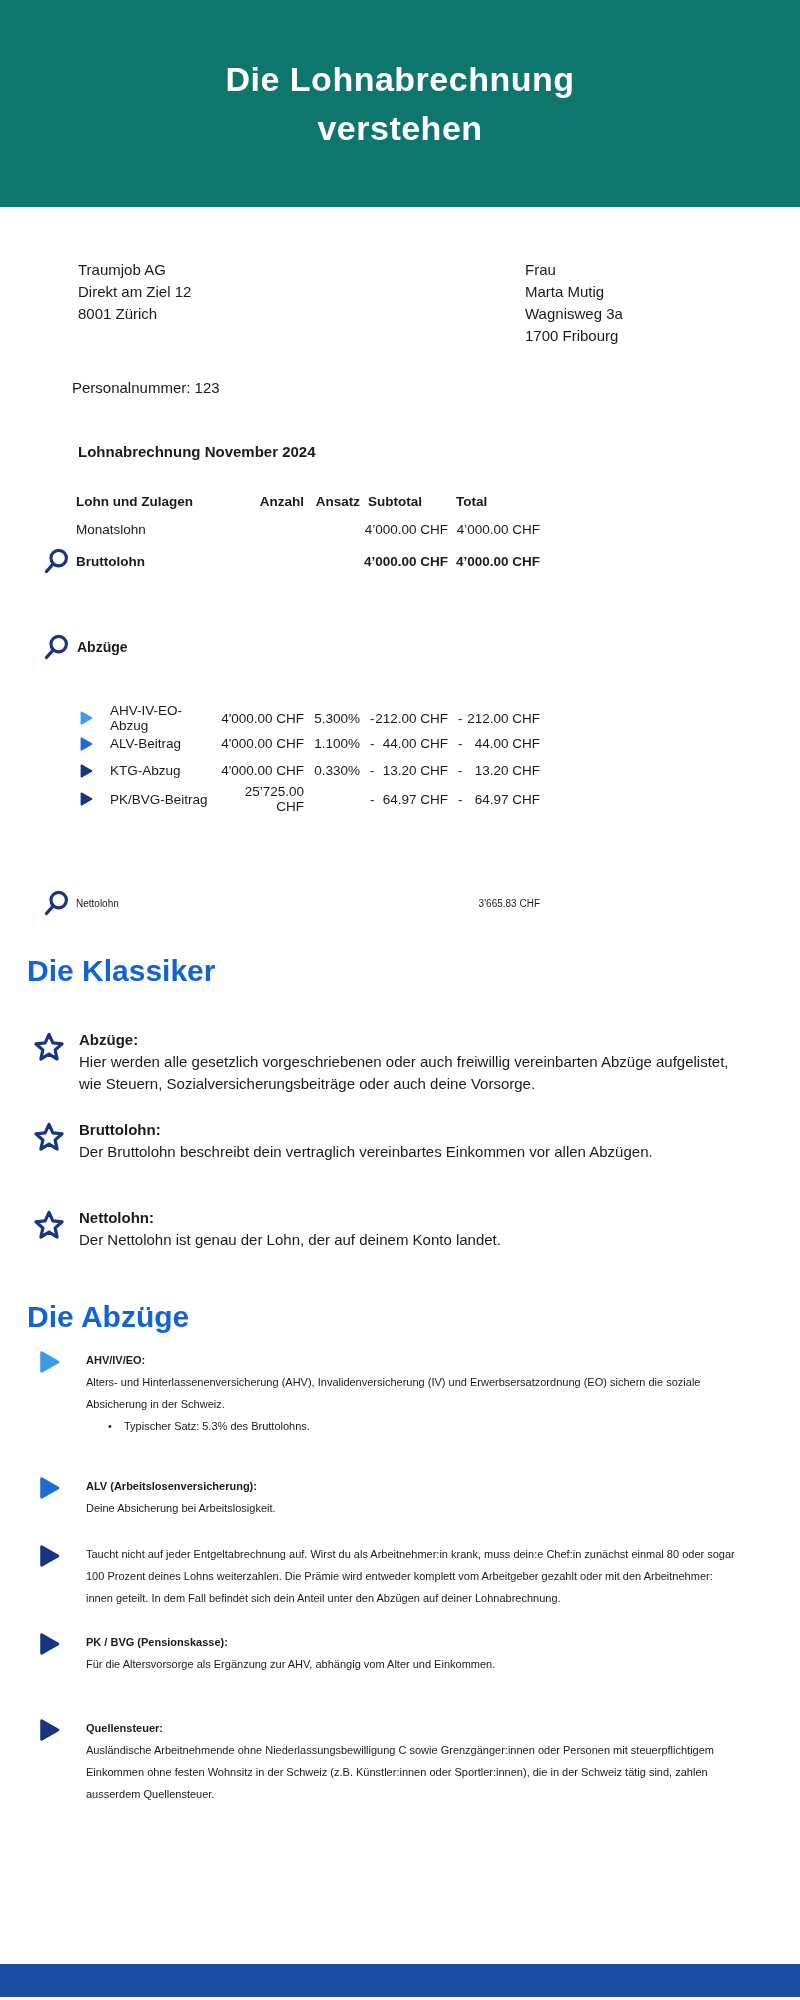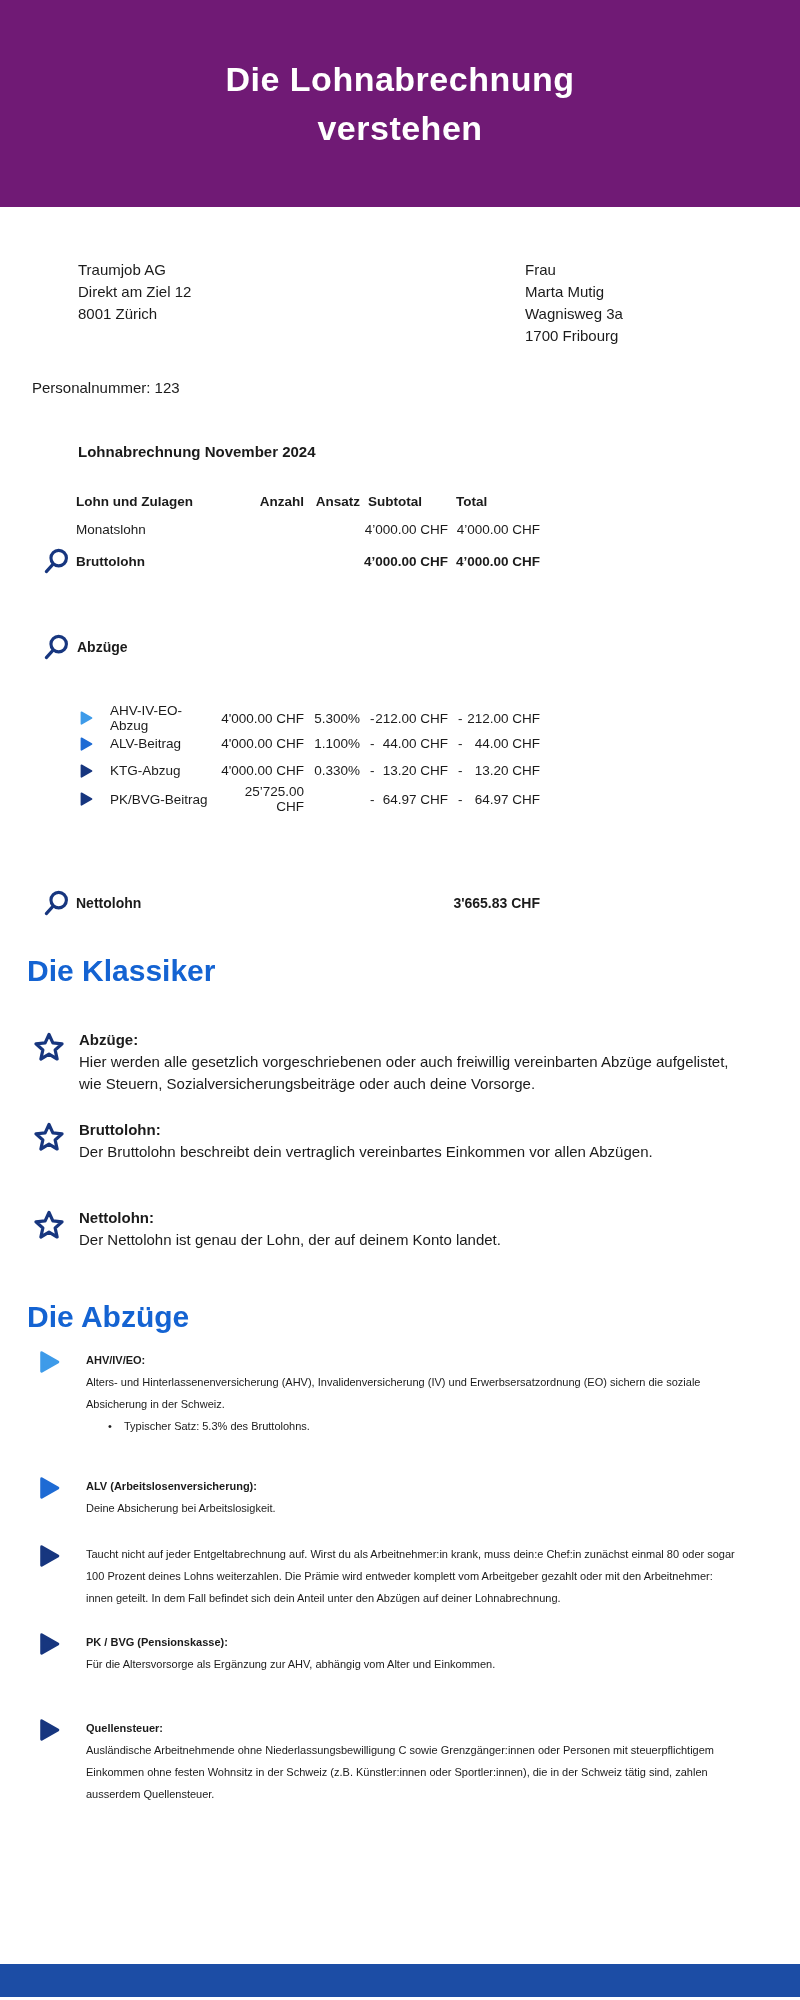--- a/index.html
+++ b/index.html
@@ -5,38 +5,38 @@
   html,body{margin:0;padding:0;background:#ffffff;}
   body{width:800px;height:2000px;position:relative;font-family:"Liberation Sans",sans-serif;color:#1b1b1b;overflow:hidden;}
 
   
   .banner{height:207px;display:flex;align-items:center;justify-content:center;}
   .banner h1{margin:0;color:#ffffff;font-size:34px;line-height:49px;font-weight:bold;text-align:center;letter-spacing:.5px;}
 
   
   .addresses{display:flex;margin-top:52px;font-size:15px;line-height:22px;}
   .addr-left{margin-left:78px;width:447px;}
-  .personalnr{margin:30px 0 0 32px;font-size:15px;line-height:22px;}
+  .personalnr{margin:30px 0 0 72px;font-size:15px;line-height:22px;}
   .statement-title{margin:44px 0 0 78px;font-size:15px;font-weight:bold;}
 
   .paytable{margin-left:42px;font-size:13.5px;}
   .paytable.top{margin-top:26px;}
   .prow{display:grid;grid-template-columns:34px 140px 88px 56px 88px 92px;align-items:center;height:27px;}
   .prow.thead{height:30px;font-weight:bold;}
   .prow.tall{height:36px;}
   .bold{font-weight:bold;}
   .cell.num{text-align:right;}
   .cell.hleft{text-align:left;padding-left:8px;}
   .cell.iconcell{display:flex;align-items:center;}
   .cell.labelflex{display:flex;align-items:center;gap:16px;padding-left:2px;}
   .money{display:flex;justify-content:space-between;padding-left:10px;}
   .abzhead{margin:50px 0 0 42px;height:36px;display:flex;align-items:center;font-size:14px;font-weight:bold;}
   .abzhead .lbl{margin-left:6px;}
   .paytable.ded{margin-top:38px;}
-  .prow.netto{margin-top:74px;height:36px;font-weight:bold;font-size:14px;}
+  .prow.netto{margin-top:74px;height:36px;font-weight:normal;font-size:10px;}
 
   .icon-mag{width:29px;height:29px;flex:0 0 auto;}
   .icon-tri-sm{width:16px;height:16px;flex:0 0 auto;}
 
   
   h2{font-size:30px;line-height:32px;font-weight:bold;margin:0 0 0 27px;}
   .h2-klassiker{margin-top:34px;}
   .h2-abzuege{margin-top:50px;}
 
   .kitem{display:flex;align-items:flex-start;margin-left:33px;}
@@ -69,21 +69,21 @@
   <defs>
     <g id="mag-shape" fill="none" stroke-width="2.6">
       <circle cx="13.8" cy="9.2" r="6.4"></circle>
       <path d="M9 14.4 3.6 20.4" stroke-linecap="round"></path>
     </g>
     <path id="star-shape" d="M12 2.6 L14.9 8.9 L21.8 9.6 L16.6 14.2 L18.1 21 L12 17.4 L5.9 21 L7.4 14.2 L2.2 9.6 L9.1 8.9 Z" fill="#ffffff" stroke-width="2.4" stroke-linejoin="round"></path>
     <path id="play-shape" d="M5.2 3.4 L20.2 12 L5.2 20.6 Z" stroke-width="2.6" stroke-linejoin="round"></path>
   </defs>
 </svg>
 
-<header class="banner" style="background-color: #701a75;">
+<header class="banner" style="background-color: #0f766e;">
   <h1>
     <span>Die Lohnabrechnung</span><br>
     <span>verstehen</span>
   </h1>
 </header>
 
 <section>
   <div class="addresses">
     <div class="addr-left">
       <div>Traumjob AG</div>

